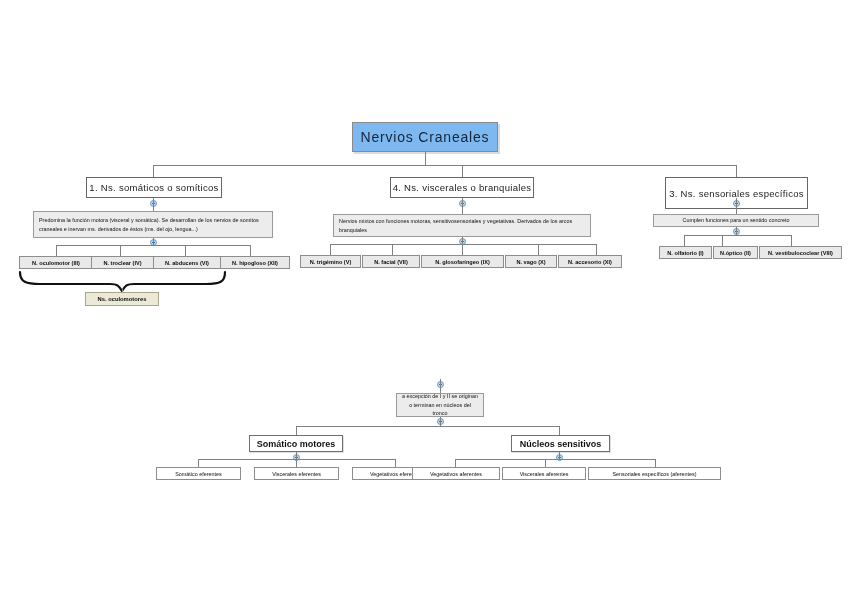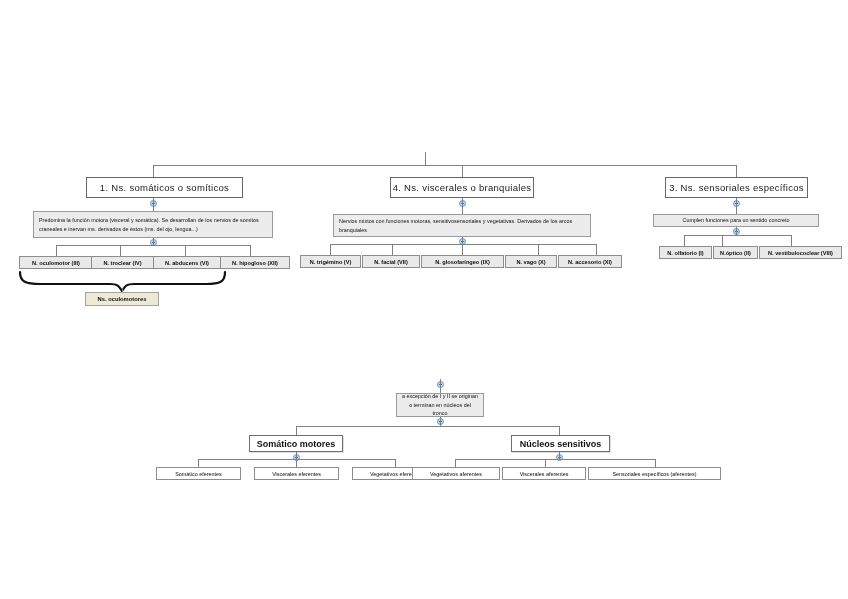--- a/index.html
+++ b/index.html
@@ -138,30 +138,33 @@
     background: #46708f;
   }
 
   svg.brace { position: absolute; overflow: visible; }
 </style>
 </head>
 <body>
 
 <div id="canvas">
 
+  <div class="node title-main" style="left:352px; top:122px; width:146px; height:30px;">
+    <span>Nervios Craneales</span>
+  </div>
 
   <div class="ln lnv" style="left:425px; top:152px; width:1px; height:13px;"></div>
 
   <div class="ln lnh" style="left:153px; top:165px; width:583px; height:1px;"></div>
 
   <div class="ln lnv" style="left:153px; top:165px; width:1px; height:12px;"></div>
   <div class="ln lnv" style="left:462px; top:165px; width:1px; height:12px;"></div>
   <div class="ln lnv" style="left:736px; top:165px; width:1px; height:12px;"></div>
 
-  <div class="node cat" style="left:86px; top:177px; width:157px; height:21px;">
+  <div class="node cat" style="left:86px; top:177px; width:136px; height:21px;">
     <span>1. Ns. somáticos o somíticos</span>
   </div>
   <div class="dot" style="left:150px; top:200px;"></div>
   <div class="ln lnv" style="left:153px; top:198px; width:1px; height:13px;"></div>
 
   <div class="node note" style="left:33px; top:211px; width:240px; height:27px;">
     <span>Predomina la función motora (visceral y somática). Se desarrollan de los nervios de somitos craneales e inervan ms. derivados de éstos (ms. del ojo, lengua...)</span>
   </div>
   <div class="dot" style="left:150px; top:239px;"></div>
 
@@ -221,21 +224,21 @@
   <div class="node leaf" style="left:421px; top:255px; width:83px; height:13px;">
     <span>N. glosofaríngeo (IX)</span>
   </div>
   <div class="node leaf" style="left:505px; top:255px; width:52px; height:13px;">
     <span>N. vago (X)</span>
   </div>
   <div class="node leaf" style="left:558px; top:255px; width:64px; height:13px;">
     <span>N. accesorio (XI)</span>
   </div>
 
-  <div class="node cat" style="left:665px; top:177px; width:143px; height:21px;justify-content:center;">
+  <div class="node cat" style="left:665px; top:177px; width:143px; height:32px;justify-content:center;">
     <span>3. Ns. sensoriales específicos</span>
   </div>
   <div class="dot" style="left:733px; top:200px;"></div>
   <div class="ln lnv" style="left:736px; top:198px; width:1px; height:16px;"></div>
 
   <div class="node note center" style="left:653px; top:214px; width:166px; height:13px;">
     <span>Cumplen funciones para un sentido concreto</span>
   </div>
   <div class="dot" style="left:733px; top:228px;"></div>
 

